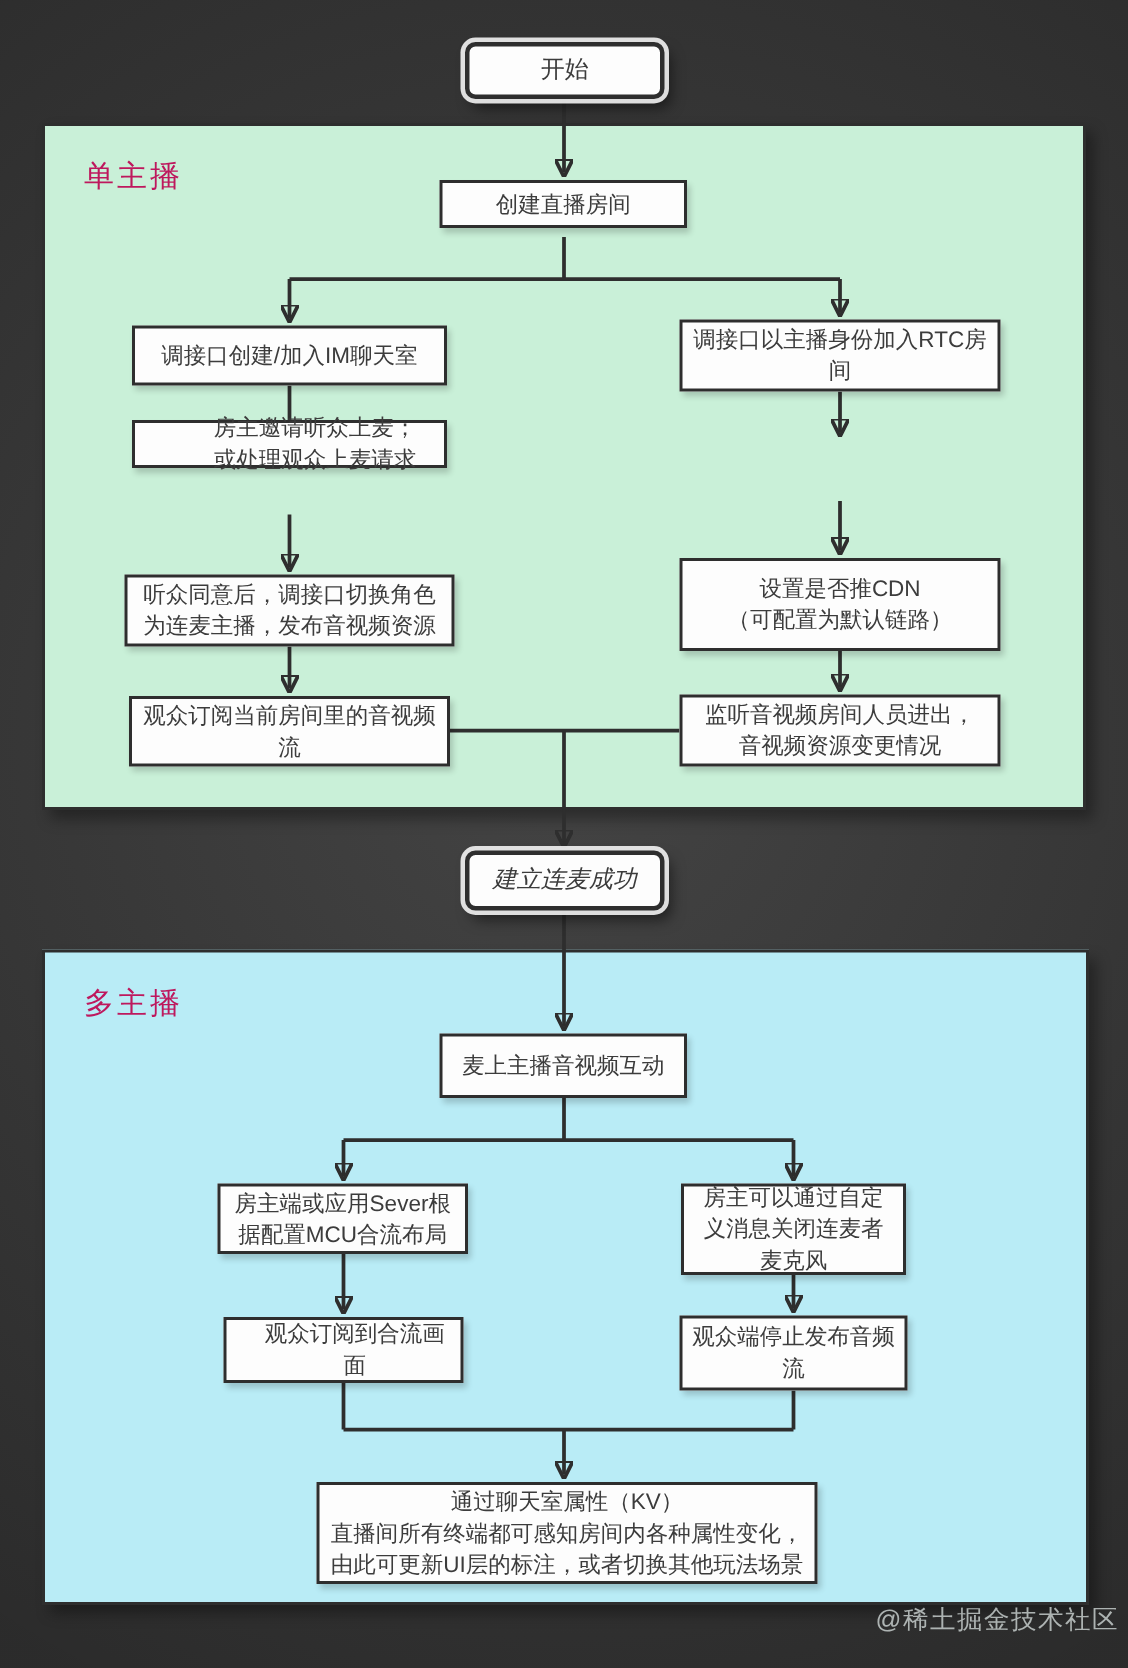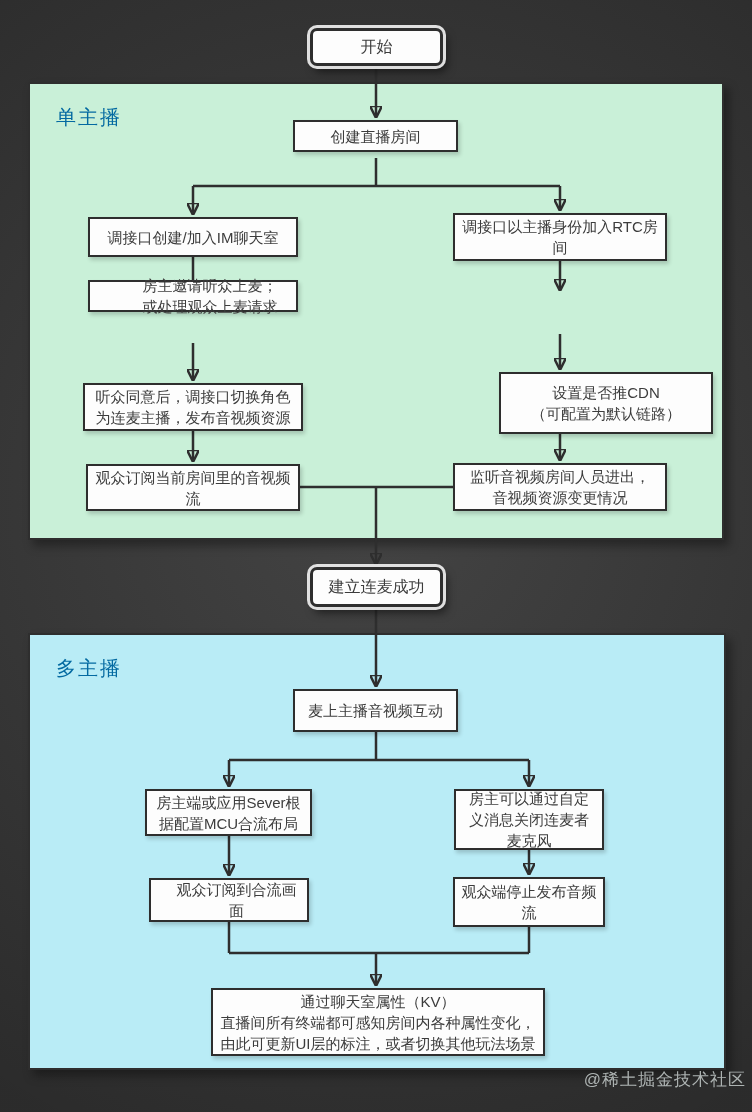--- a/index.html
+++ b/index.html
@@ -10,21 +10,21 @@
     overflow:hidden;
     background-image: radial-gradient(circle at 50% 45%, rgba(255,255,255,0.04), rgba(0,0,0,0.28) 97%);
   }
   .zone {
     position:absolute; z-index:1;
     border:2px solid #2e2e2e;
     box-shadow: 5px 6px 9px rgba(0,0,0,0.35);
   }
   .zone-label {
     position:absolute; left:26px; top:20px;
-    font-size:20px; color:#0369a1; letter-spacing:2px;
+    font-size:20px; color:#be185d; letter-spacing:2px;
   }
   .wires { position:absolute; left:0; top:0; z-index:2; }
   .wires path, .wires line { stroke:#2e2e2e; stroke-width:2.5; fill:none; }
   .node {
     position:absolute; z-index:3;
     background:#fdfdfd; border:2px solid #2e2e2e; color:#3c3c3c;
     font-size:15px; line-height:1.4;
     display:flex; align-items:center; justify-content:center;
     text-align:center; white-space:pre-line; padding:1px 6px;
     box-shadow:2px 3px 4px rgba(0,0,0,0.18);
@@ -90,40 +90,40 @@
 
       <path d="M229 922 V953"></path>
       <path d="M529 927 V953"></path>
       <path d="M229 953 H529"></path>
       <path d="M376 953 V983" marker-end="url(#arw)"></path>
     </g>
   </svg>
 
   <div class="node terminal" style="left:310px; top:28px; width:133px; height:38px;">开始</div>
 
-  <div class="node terminal" style="left:310px; top:567px; width:133px; height:40px;">建立连麦成功</div>
+  <div class="node terminal" style="left:310px; top:567px; width:133px; height:40px;font-style:italic;">建立连麦成功</div>
 
   <div class="node" style="left:293px; top:120px; width:165px; height:32px;">创建直播房间</div>
 
   <div class="node" style="left:88px; top:217px; width:210px; height:40px;">调接口创建/加入IM聊天室</div>
 
   <div class="node" style="left:88px; top:280px; width:210px; height:32px;padding-left:40px;">房主邀请听众上麦；
 或处理观众上麦请求</div>
 
   <div class="node" style="left:83px; top:383px; width:220px; height:48px;">听众同意后，调接口切换角色
 为连麦主播，发布音视频资源</div>
 
   <div class="node" style="left:86px; top:464px; width:214px; height:47px;">观众订阅当前房间里的音视频
 流</div>
 
   <div class="node" style="left:453px; top:213px; width:214px; height:48px;">调接口以主播身份加入RTC房
 间</div>
 
 
-  <div class="node" style="left:453px; top:372px; width:214px; height:62px;margin-left:46px;">设置是否推CDN
+  <div class="node" style="left:453px; top:372px; width:214px; height:62px;">设置是否推CDN
 （可配置为默认链路）</div>
 
   <div class="node" style="left:453px; top:463px; width:214px; height:48px;">监听音视频房间人员进出，
 音视频资源变更情况</div>
 
   <div class="node" style="left:293px; top:689px; width:165px; height:43px;">麦上主播音视频互动</div>
 
   <div class="node" style="left:454px; top:789px; width:150px; height:61px;">房主可以通过自定
 义消息关闭连麦者
 麦克风</div>

